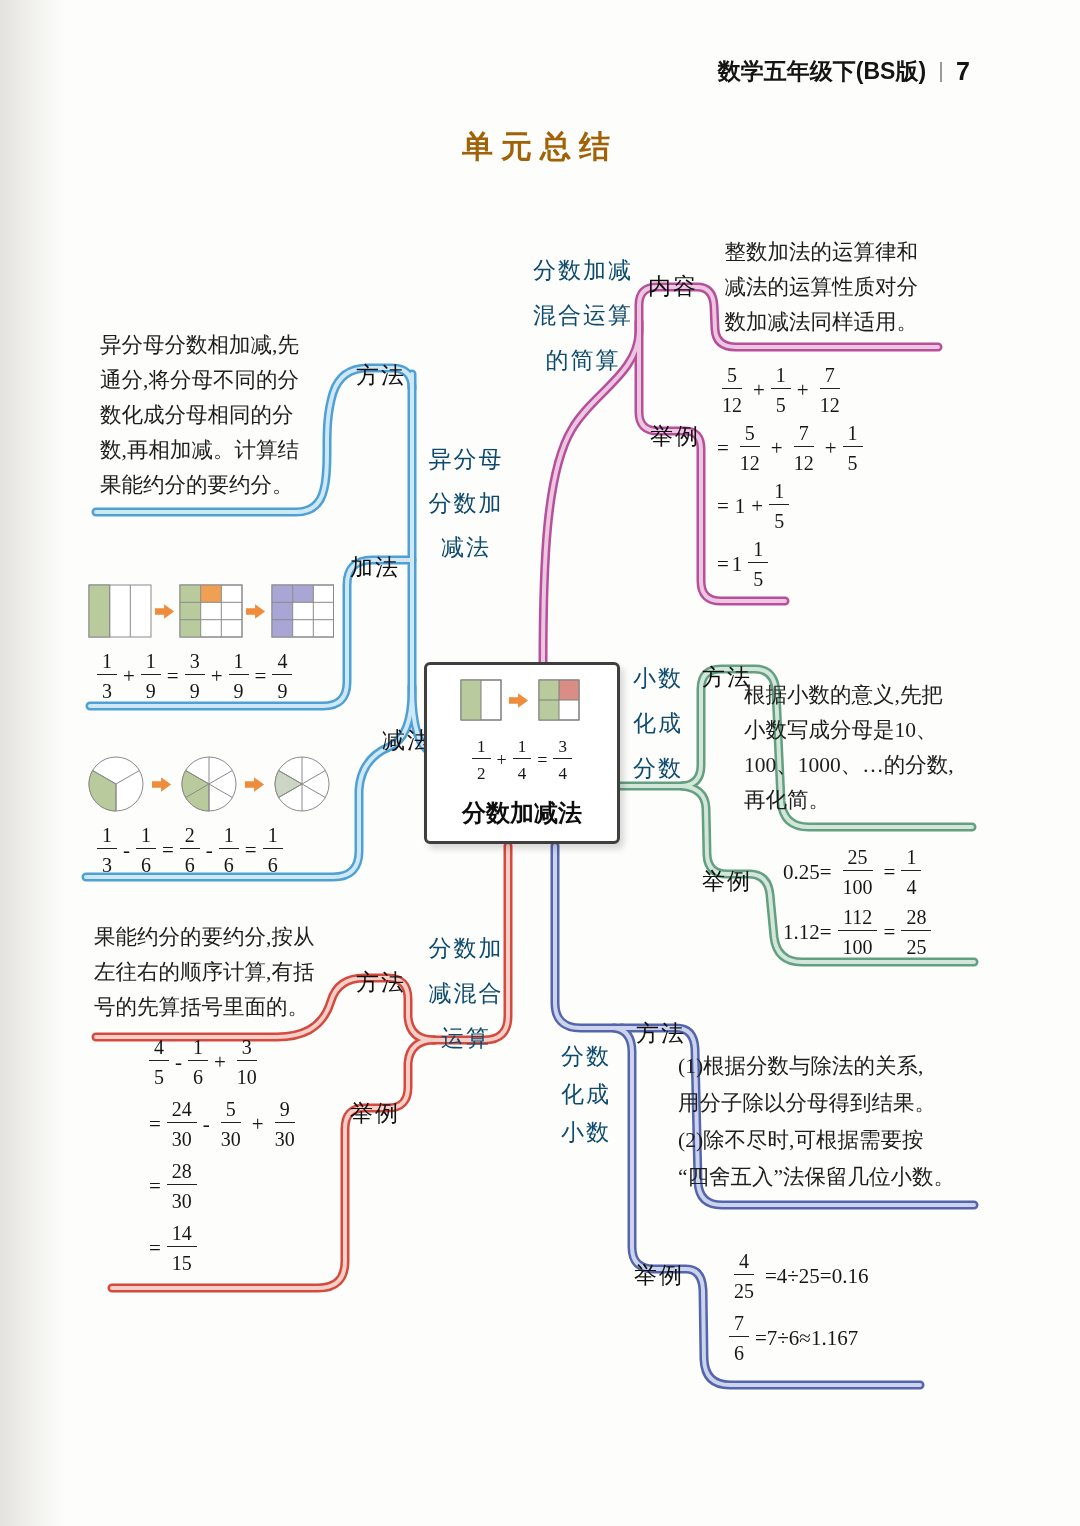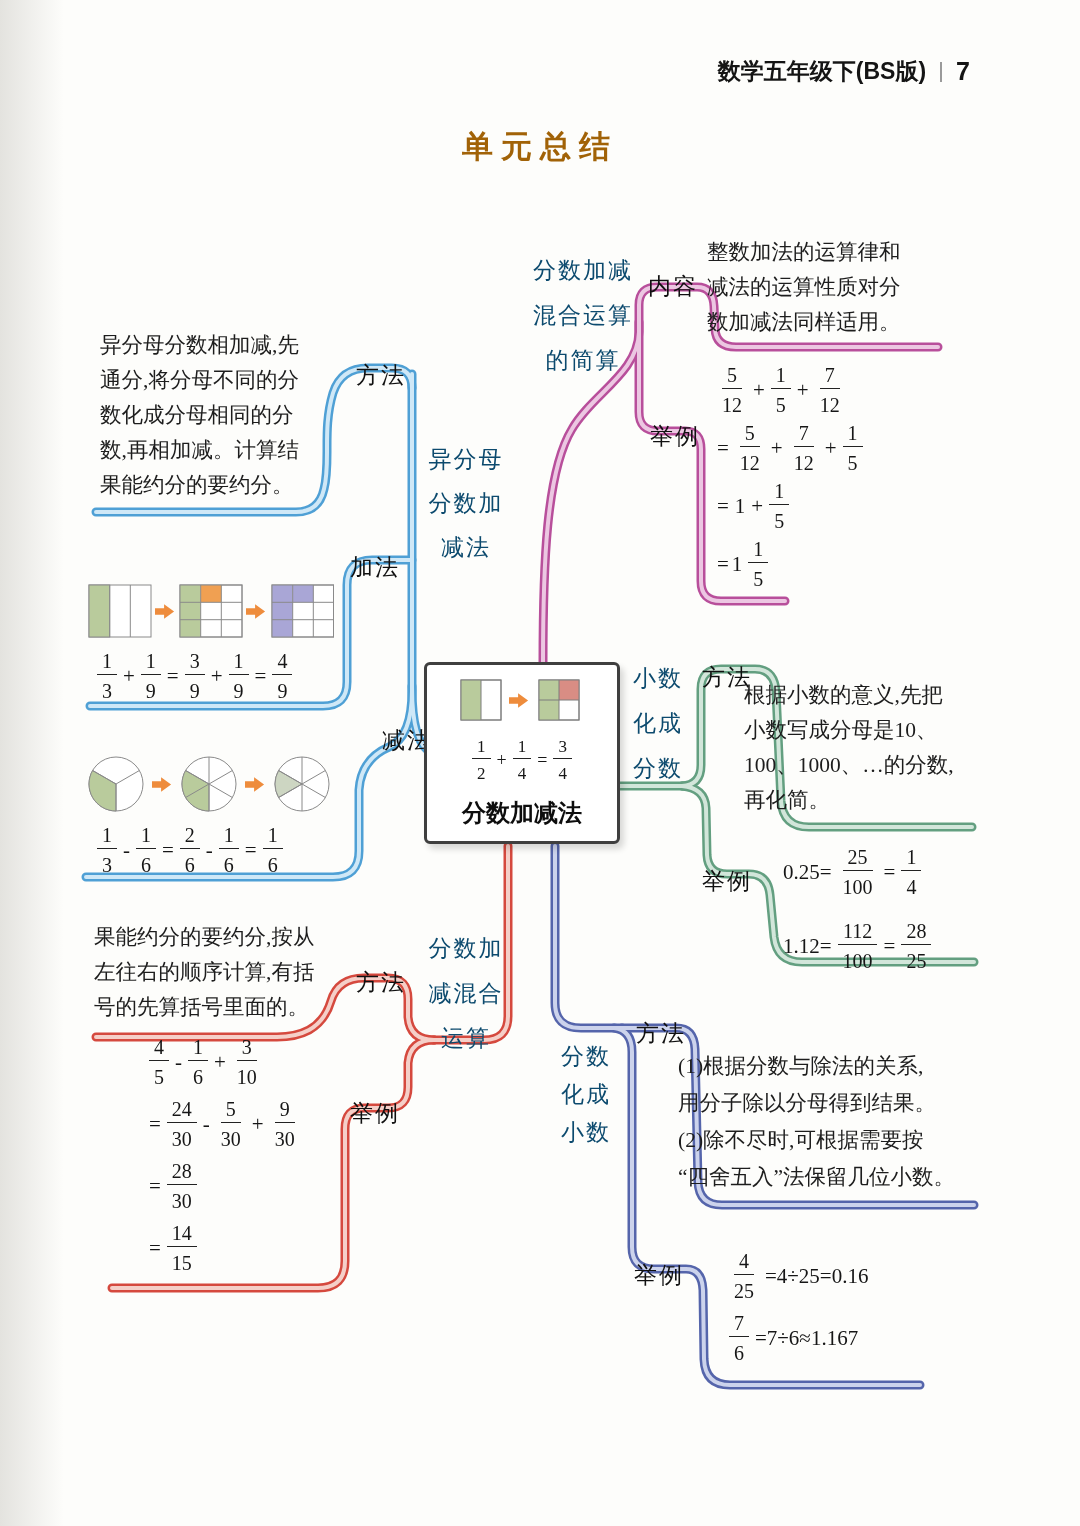--- a/index.html
+++ b/index.html
@@ -246,21 +246,21 @@
         <span class="fnum">1</span>
         <span class="fden">6</span>
       </span>
     </div>
 
   
   <div class="block node-label" style="left:533px;top:248px;width:100px;line-height:45px;">分数加减
 混合运算
 的简算</div>
   <div class="block label" style="left:648px;top:247px;">内容</div>
-  <div class="block para" style="left:707px;top:235px;width:234px;">整数加法的运算律和
+  <div class="block para" style="left:684px;top:235px;width:234px;text-align:right;">整数加法的运算律和
 减法的运算性质对分
 数加减法同样适用。</div>
   <div class="block label" style="left:650px;top:397px;">举例</div>
   <div class="block math-stack" style="left:714px;top:366px;gap:10px;">
     <div class="math-line">
         <span class="frac">
           <span class="fnum">5</span>
           <span class="fden">12</span>
         </span>
         <span class="mop">+</span>
@@ -313,21 +313,21 @@
   
   <div class="block node-label" style="left:630px;top:656px;width:56px;line-height:45px;">小数
 化成
 分数</div>
   <div class="block label" style="left:702px;top:638px;">方法</div>
   <div class="block para" style="left:744px;top:678px;width:240px;">根据小数的意义,先把
 小数写成分母是10、
 100、1000、…的分数,
 再化简。</div>
   <div class="block label" style="left:702px;top:842px;">举例</div>
-  <div class="block math-stack" style="left:780px;top:848px;gap:26px;">
+  <div class="block math-stack" style="left:780px;top:848px;gap:12px;">
     <div class="math-line">
         <span class="mop">0.25=</span>
         <span class="frac">
           <span class="fnum">25</span>
           <span class="fden">100</span>
         </span>
         <span class="mop">=</span>
         <span class="frac">
           <span class="fnum">1</span>
           <span class="fden">4</span>

